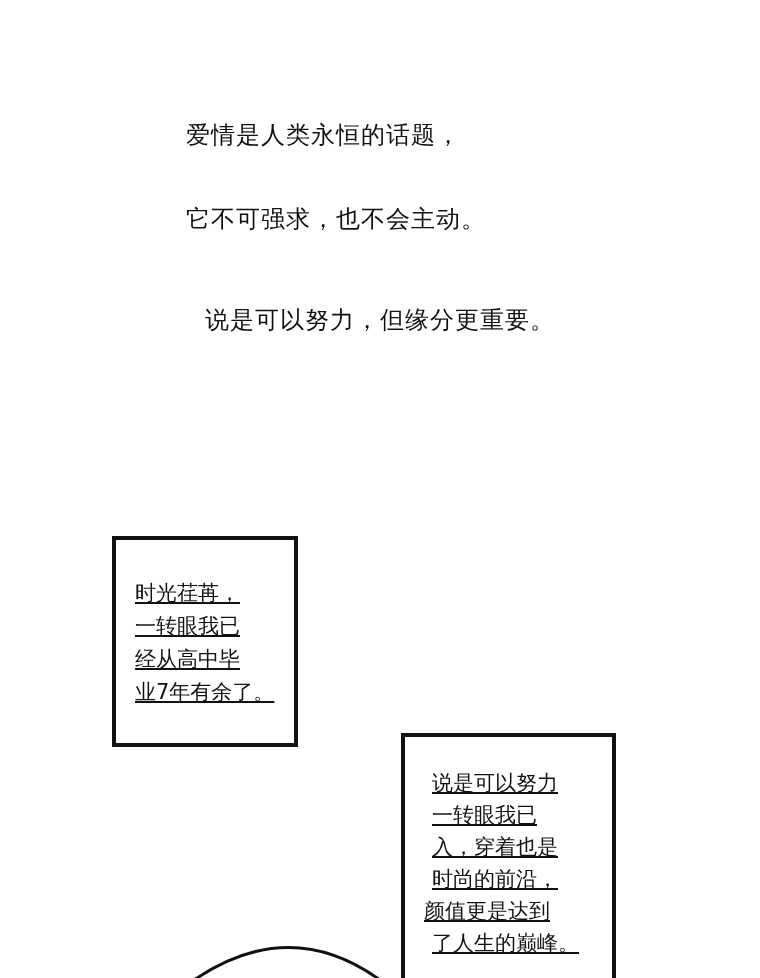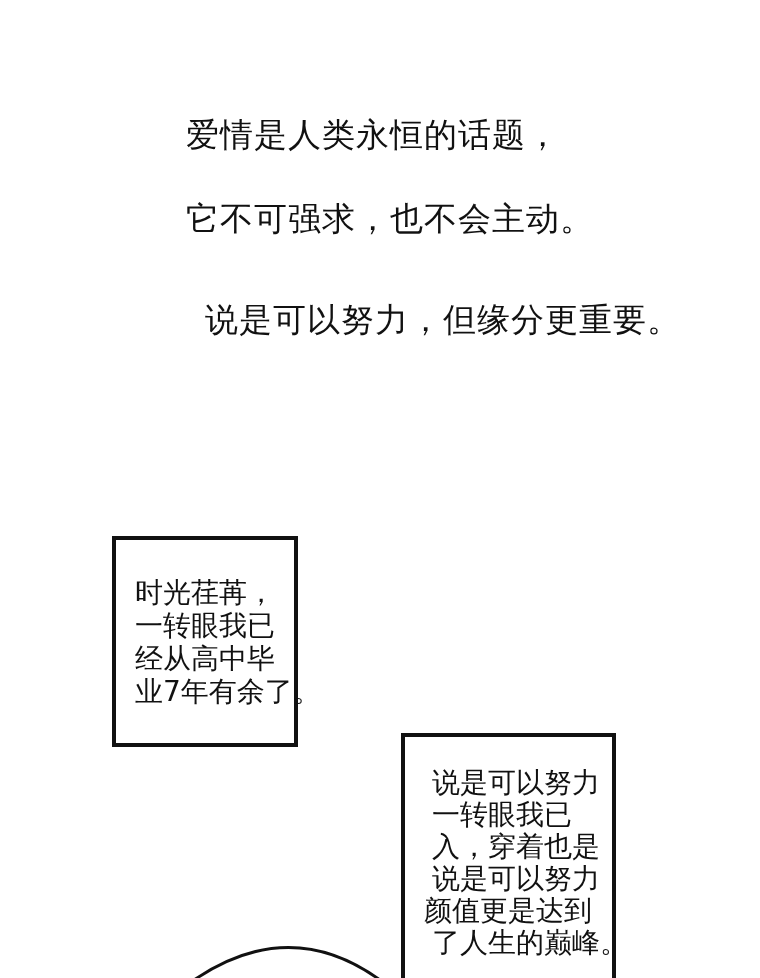--- a/index.html
+++ b/index.html
@@ -1,28 +1,28 @@
 <!DOCTYPE html>
 <html><head>
   <meta charset="utf-8">
   <style>
     html, body { margin: 0; padding: 0; }
     body {
       width: 760px; height: 978px; background: #ffffff; position: relative; overflow: hidden;
       font-family: "DejaVu Sans", "Liberation Sans", sans-serif; color: #111111;
     }
     .intro-line {
-      position: absolute; left: 186px; font-size: 33px; line-height: 30px;
+      position: absolute; left: 186px; font-size: 24px; line-height: 30px;
       letter-spacing: 1px; white-space: nowrap;
     }
     .caption-box {
       position: absolute; background: #ffffff; border: 4px solid #111111; box-sizing: border-box;
     }
     .caption-text {
-      position: absolute; font-size: 28px; line-height: 30px; white-space: nowrap;
+      position: absolute; font-size: 21px; line-height: 30px; white-space: nowrap; text-decoration: underline;
     }
     .arc { position: absolute; left: 0; top: 0; }
   </style>
 </head>
 <body>
 
 <div>
   <div class="intro-line" style="top:120px;">爱情是人类永恒的话题，</div>
   <div class="intro-line" style="top:204px;">它不可强求，也不会主动。</div>
   <div class="intro-line" style="top:305px;margin-left:19px;">说是可以努力，但缘分更重要。</div>
@@ -36,20 +36,20 @@
   <div class="caption-text" style="left:135px; top:644px;">经从高中毕</div>
   <div class="caption-text" style="left:135px; top:677px;">业7年有余了。</div>
 </div>
 
 <div class="caption-box" style="left:401px; top:733px; width:215px; height:260px;">
 </div>
 <div>
   <div class="caption-text" style="left:432px; top:768px;">说是可以努力</div>
   <div class="caption-text" style="left:432px; top:800px;">一转眼我已</div>
   <div class="caption-text" style="left:432px; top:832px;">入，穿着也是</div>
-  <div class="caption-text" style="left:432px; top:864px;">说是可以努力，</div>
+  <div class="caption-text" style="left:432px; top:864px;">时尚的前沿，</div>
   <div class="caption-text" style="left:424px; top:896px;">颜值更是达到</div>
   <div class="caption-text" style="left:432px; top:928px;">了人生的巅峰。</div>
 </div>
 
 <svg class="arc" width="760" height="978">
   <path d="M 194 980 Q 290 915 380 980" fill="none" stroke="#111111" stroke-width="3"></path>
 </svg>
 
 </body></html>

